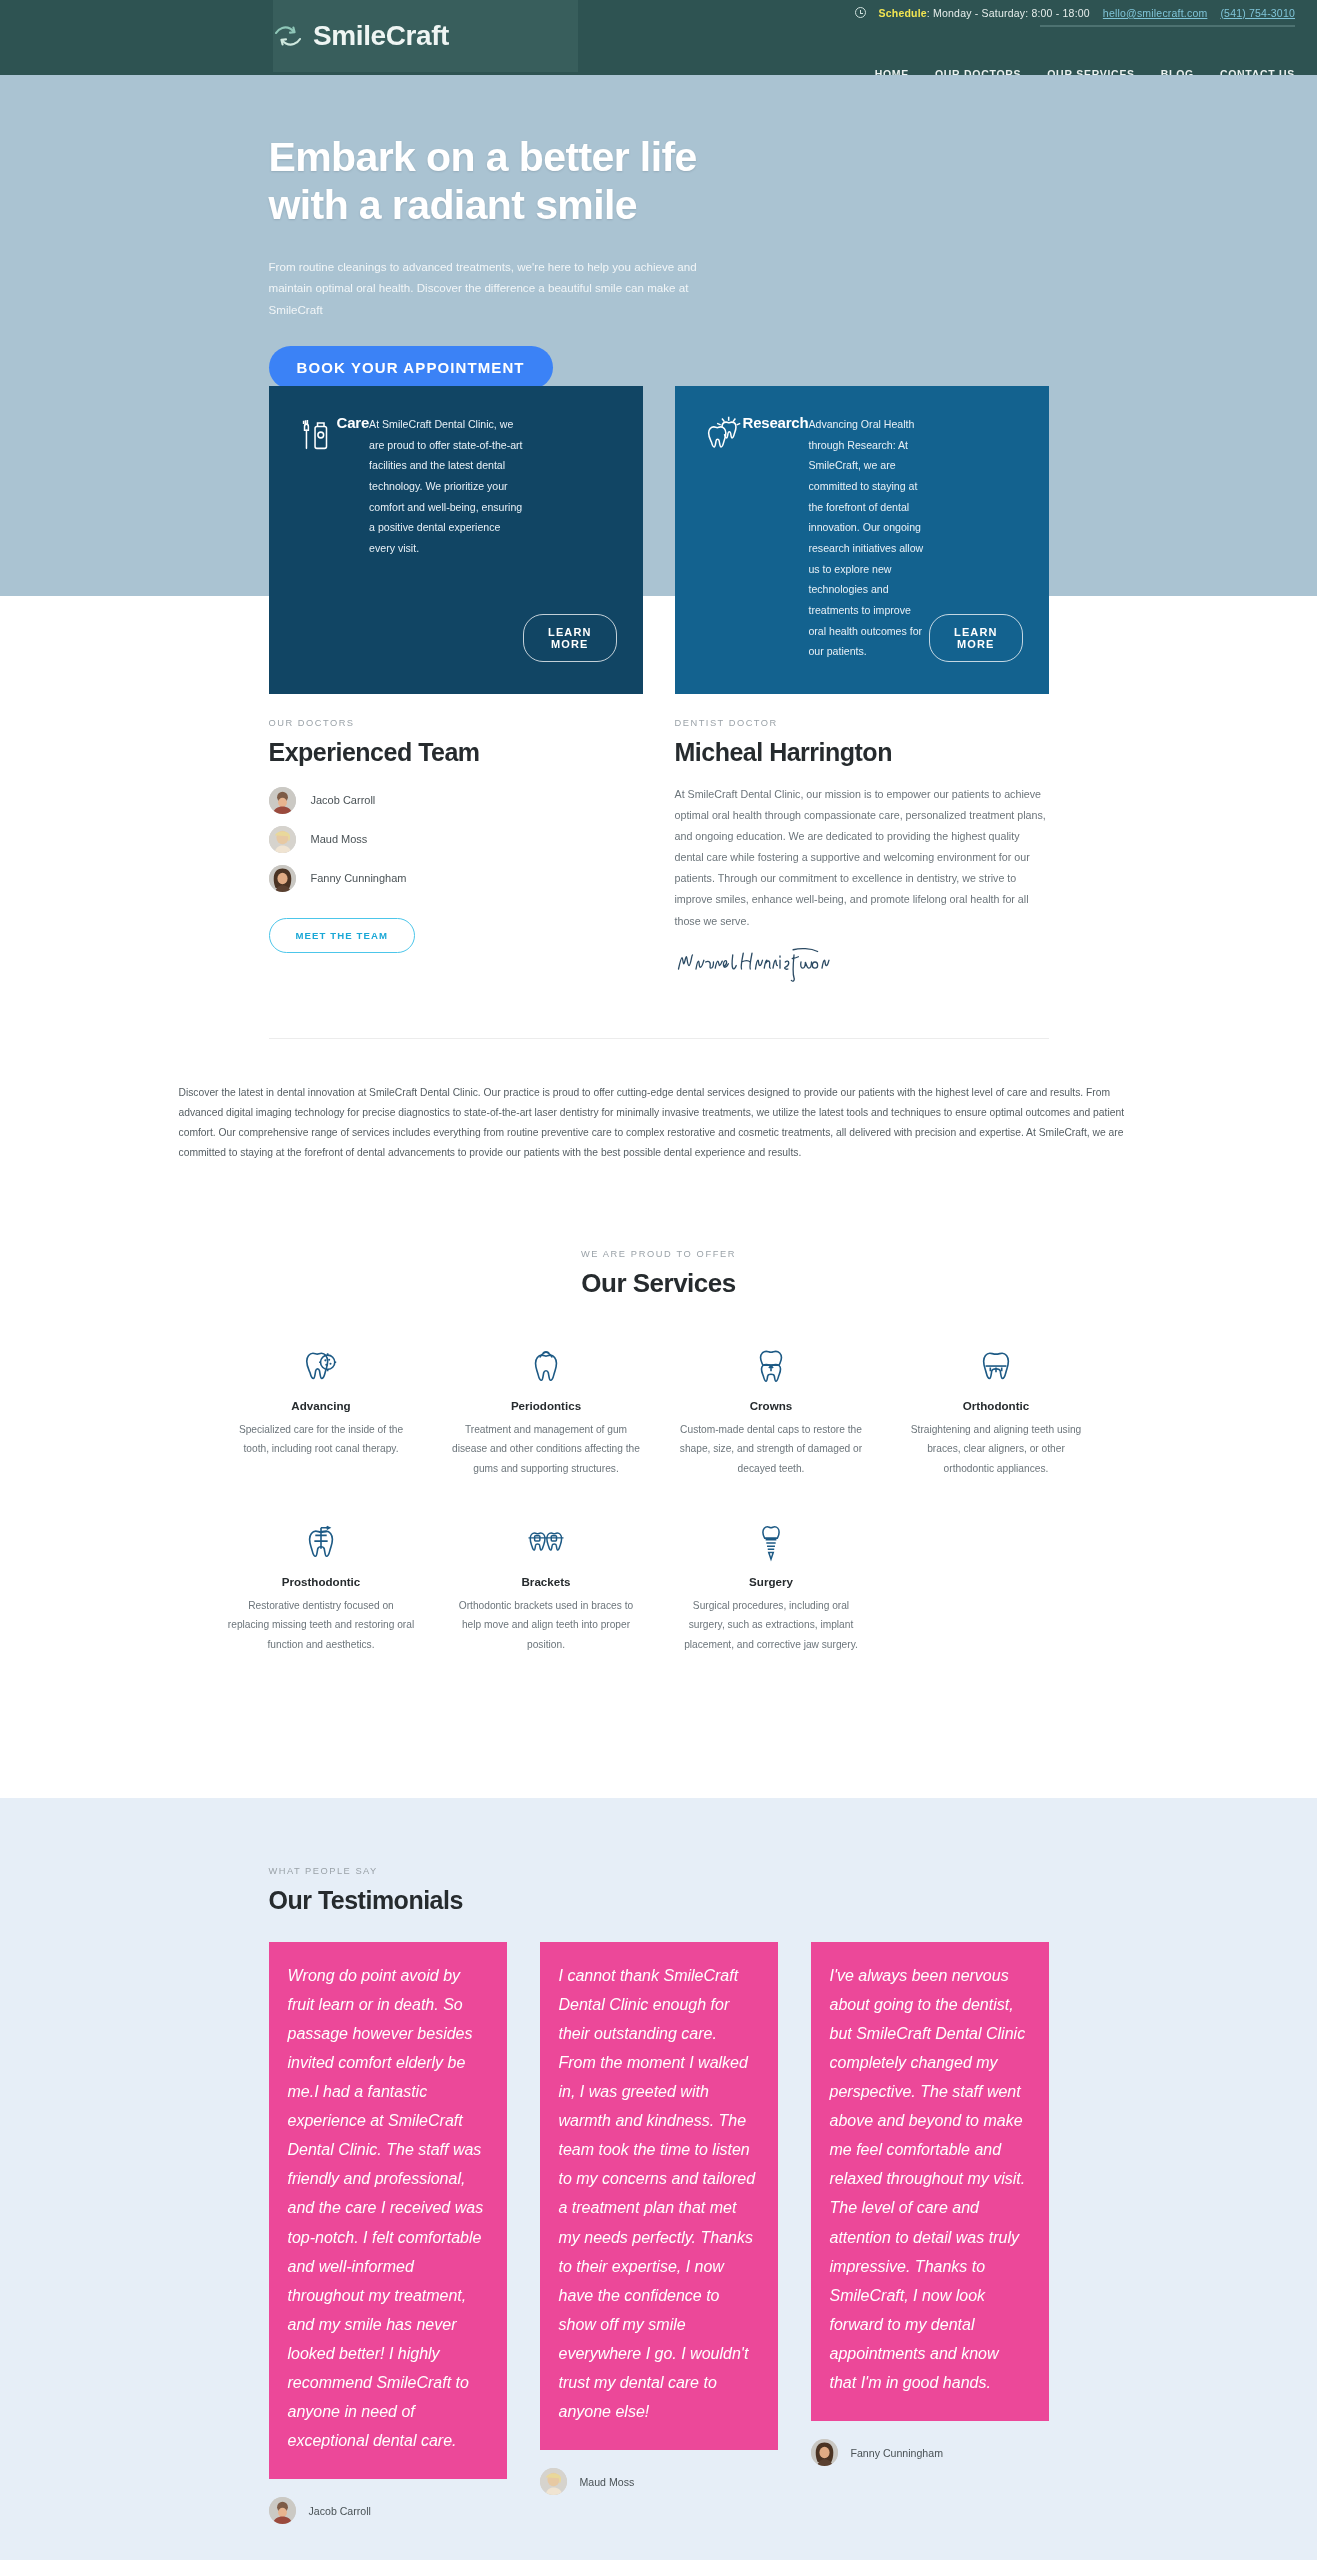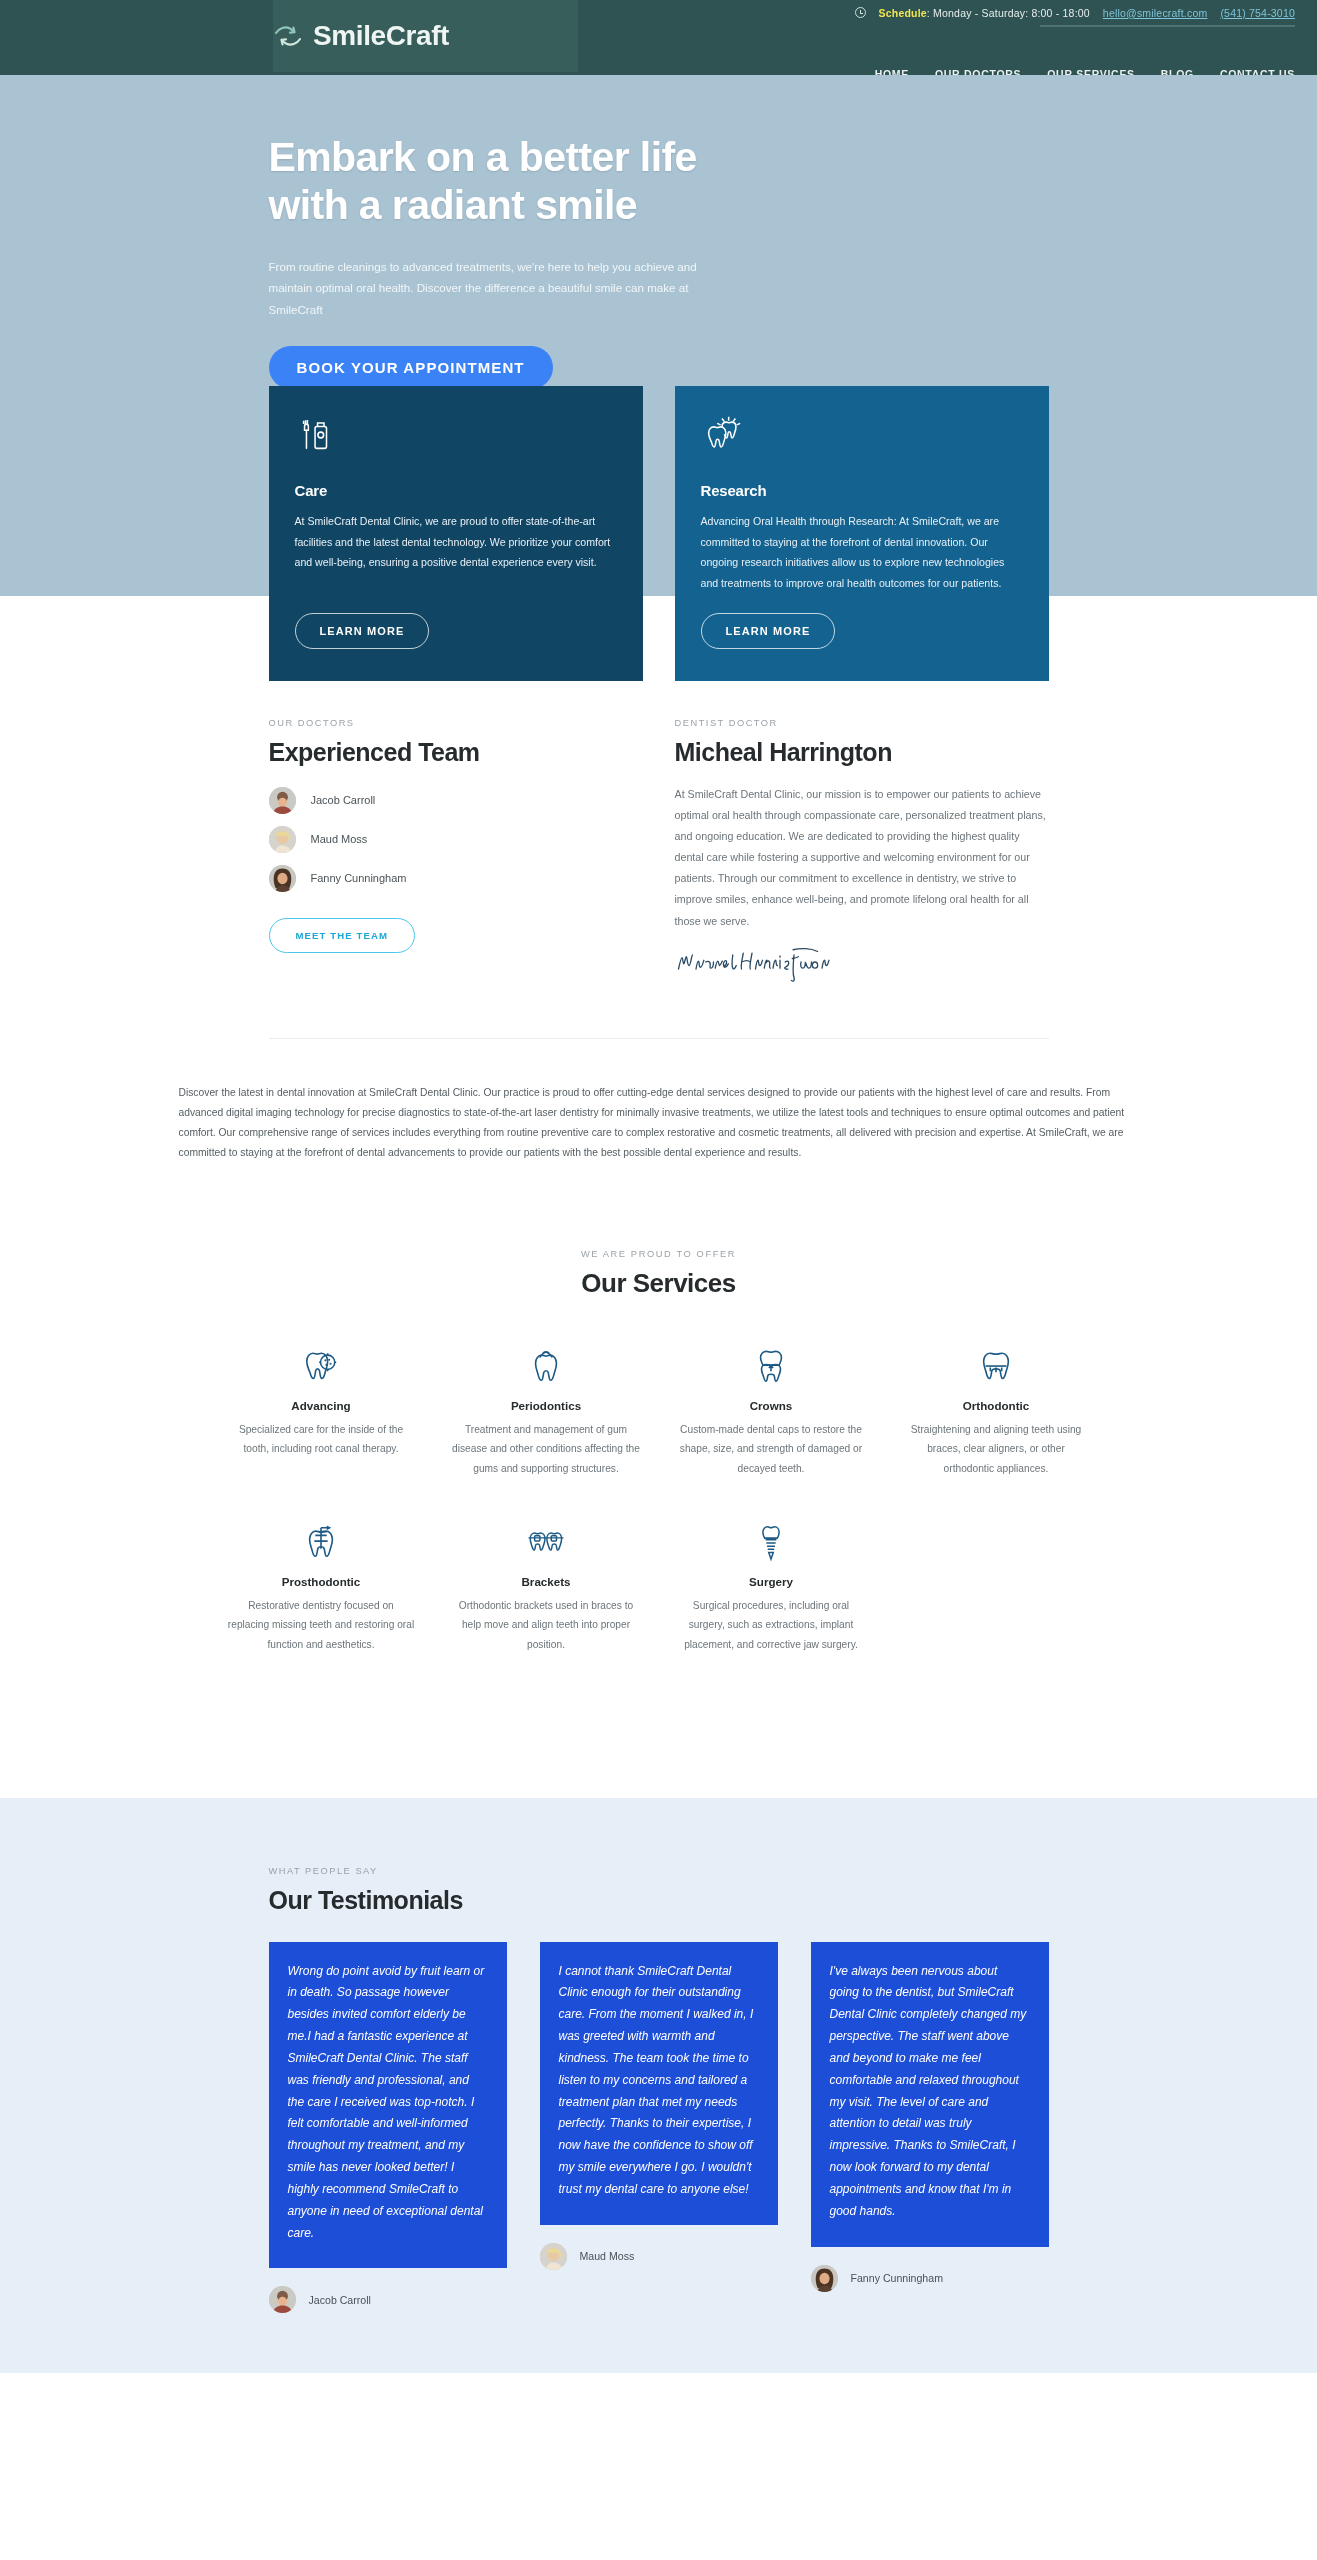--- a/index.html
+++ b/index.html
@@ -64,21 +64,21 @@
     font-size:15px;font-weight:bold;letter-spacing:1.1px;cursor:pointer;
   }
 
   
   .cards-wrap{position:relative;height:0;}
   .cards{
     width:780px;margin:0 auto;position:absolute;left:50%;transform:translateX(-50%);
     top:-210px;display:flex;gap:32px;
   }
   .card{width:374px;padding:28px 26px 32px 26px;color:#fff;min-height:295px;
-        display:flex;flex-direction:column;}
+        display:flex;}
   .card.care{background:#114564;}
   .card.research{background:#13628f;}
   .card-icon{height:46px;margin-bottom:22px;}
   .card h3{font-size:15px;font-weight:bold;letter-spacing:-.2px;margin-bottom:12px;}
   .card p{font-size:10.6px;line-height:1.95;color:#e8f0f6;}
   .btn-outline{
     margin-top:auto;align-self:flex-start;background:transparent;border:1px solid rgba(255,255,255,.75);
     color:#fff;border-radius:20px;padding:11px 24px;font-size:11px;font-weight:bold;
     letter-spacing:1.1px;cursor:pointer;
   }
@@ -121,21 +121,21 @@
   .svc-icon{height:46px;display:flex;align-items:flex-end;justify-content:center;margin-bottom:11px;}
   .svc h4{font-size:11.6px;font-weight:bold;color:#262b2e;margin-bottom:8px;}
   .svc p{font-size:10.2px;line-height:1.9;color:#6c757b;}
 
   
   .testi{background:#e6eef7;padding:68px 0 60px 0;}
   .testi .eyebrow{letter-spacing:1.5px;}
   .testi .h2{font-size:25px;margin-top:2px;margin-bottom:26px;}
   .testi-grid{display:flex;gap:33px;align-items:flex-start;}
   .tcard{width:238px;}
-  .quote{background:#1d4ed8;color:#fff;font-style:italic;font-size:12px;line-height:1.82;
+  .quote{background:#ec4899;color:#fff;font-style:italic;font-size:16px;line-height:1.82;
          padding:19px 19px 24px 19px;}
   .tauthor{display:flex;align-items:center;gap:13px;margin-top:18px;}
   .tauthor .avatar{width:27px;height:27px;}
   .tauthor span{font-size:10.6px;color:#4a5256;}
 </style>
 </head>
 <body>
 
 <div class="page">
 

